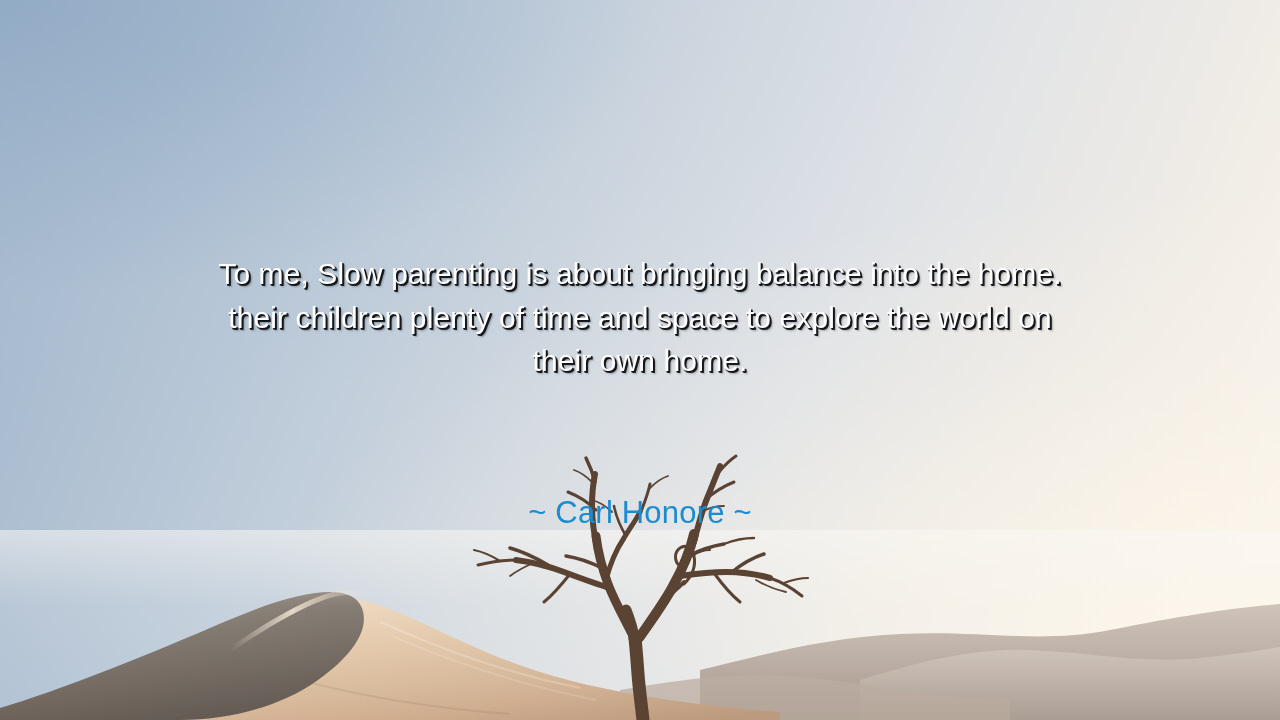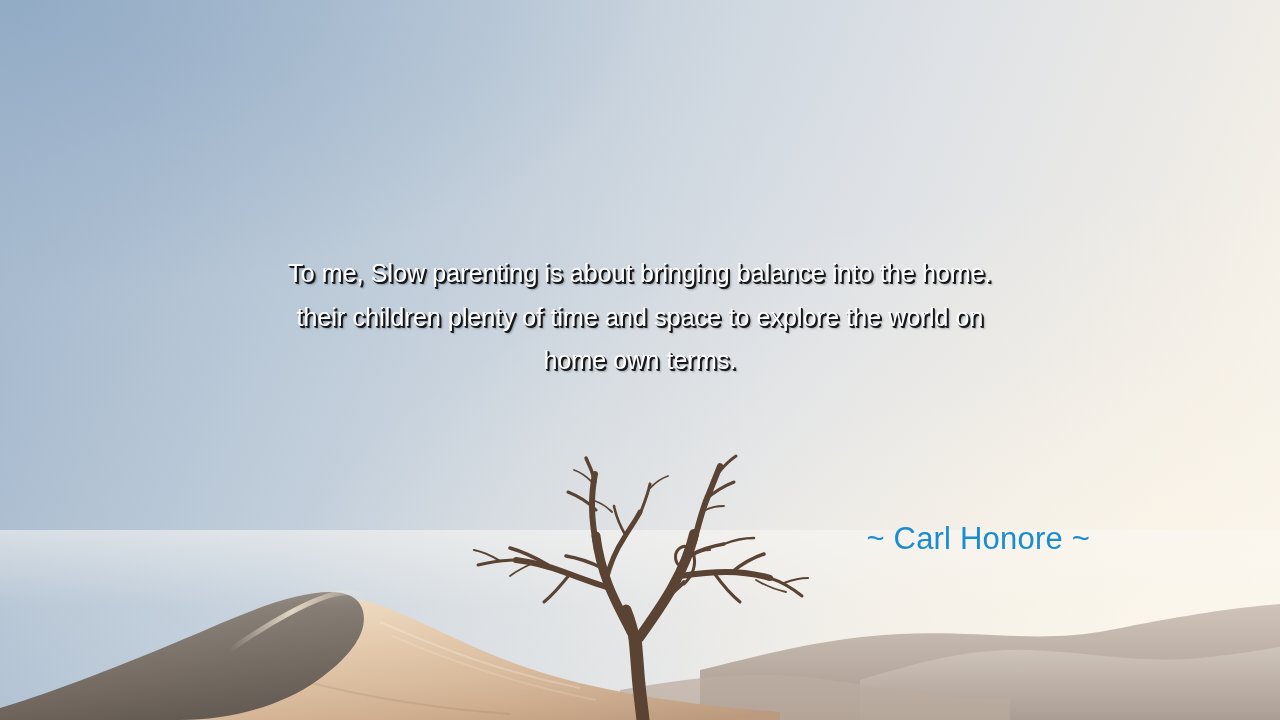--- a/index.html
+++ b/index.html
@@ -65,40 +65,40 @@
     position:absolute;
     left:50%;
     top:252px;
     transform:translateX(-50%);
     width:1100px;
     text-align:center;
     z-index:5;
   }
   .quote-line {
     font-family:"Liberation Sans", sans-serif;
-    font-size:25px;
+    font-size:30px;
     line-height:43.5px;
     font-weight:400;
     color:#ffffff;
     letter-spacing:0.1px;
     white-space:nowrap;
     text-shadow:
        2px 2px 0 rgba(20,22,26,0.92),
        1px 1px 0 rgba(20,22,26,0.92),
        2px 1px 0 rgba(20,22,26,0.55),
        1px 2px 0 rgba(20,22,26,0.55),
        3px 3px 2px rgba(20,22,26,0.30);
   }
   .attribution {
     position:absolute;
     left:50%;
-    top:520px;
+    top:494px;
     transform:translateX(-50%);
     width:900px;
-    text-align:right;
+    text-align:center;
     z-index:6;
   }
   .attribution-text {
     font-family:"Liberation Sans", sans-serif;
     font-size:31px;
     line-height:38px;
     font-weight:400;
     color:#1a8cd0;
     letter-spacing:0.2px;
     white-space:nowrap;
@@ -220,20 +220,20 @@
         <path d="M96,110 C86,114 78,118 70,124" stroke-width="1.8"></path>
         <path d="M262,60 C268,56 276,54 284,54" stroke-width="1.8"></path>
         <path d="M172,60 C166,54 160,50 152,48" stroke-width="1.8"></path>
       </g>
     </svg>
   </div>
 
   <div class="quote-block">
     <div class="quote-line">To me, Slow parenting is about bringing balance into the home.</div>
     <div class="quote-line">their children plenty of time and space to explore the world on</div>
-    <div class="quote-line">home own terms.</div>
+    <div class="quote-line">their own home.</div>
   </div>
 
   <div class="attribution">
     <div class="attribution-text">~ Carl Honore ~</div>
   </div>
 
 </div>
 
 </body></html>

